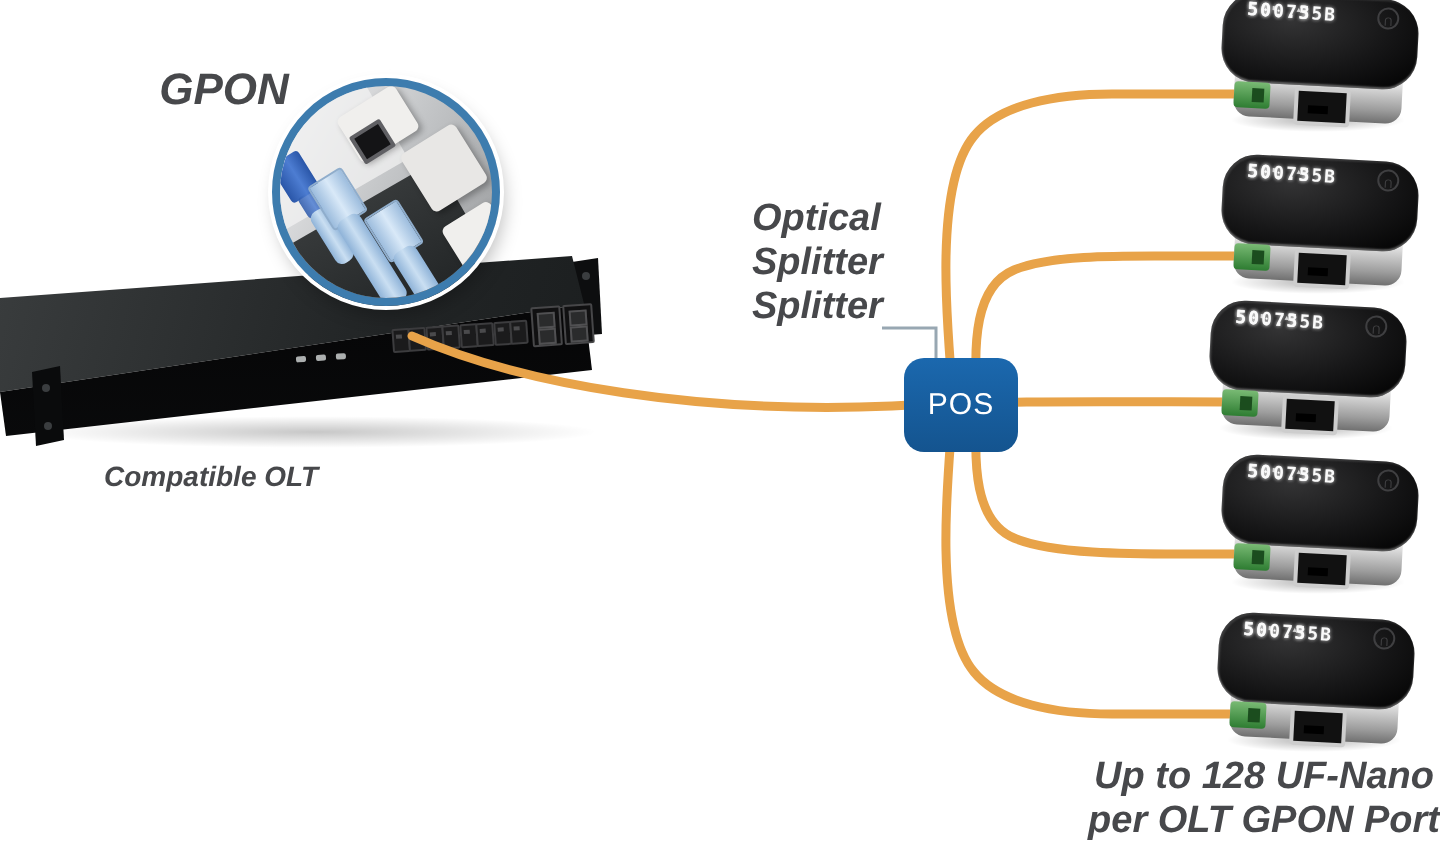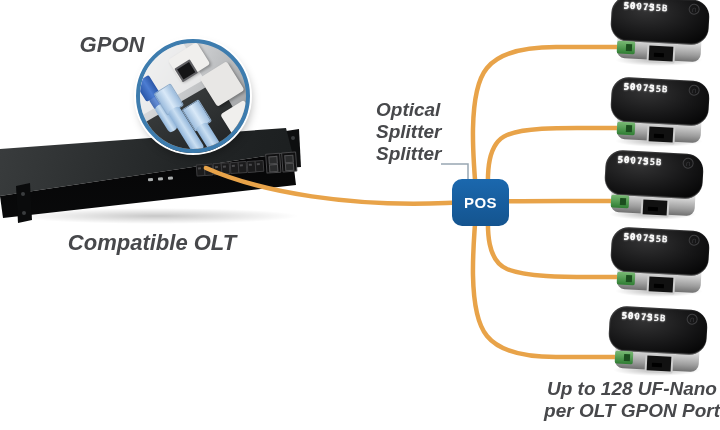--- a/index.html
+++ b/index.html
@@ -2,29 +2,29 @@
 <html><head>
 <meta charset="utf-8">
 <style>
   html,body{margin:0;padding:0;background:#fff;}
   .stage{position:relative;width:720px;height:430px;background:#fff;overflow:hidden;
          font-family:"Liberation Sans",sans-serif;}
   .caption{position:absolute;font-style:italic;font-weight:600;color:#47484B;z-index:8;}
   
   .gpon-label{left:60px;top:33px;width:104px;text-align:center;font-size:22px;line-height:24px;}
   .splitter-label{left:376px;top:99px;width:120px;text-align:left;font-size:19px;line-height:22px;}
-  .olt-label{left:52px;top:230px;width:200px;text-align:center;font-size:22px;}
+  .olt-label{left:52px;top:230px;width:200px;text-align:left;font-size:14px;}
   .nano-label{left:540px;top:378px;width:184px;text-align:center;font-size:19px;line-height:22px;}
   
   .cables{position:absolute;left:0;top:0;z-index:5;}
   
   .pos-box{position:absolute;left:452px;top:179px;width:57px;height:47px;border-radius:10px;
            background:linear-gradient(180deg,#1b68ae,#14548f);z-index:7;
            display:flex;align-items:center;justify-content:center;}
-  .pos-box span{color:#fff;font-size:15px;font-weight:bold;letter-spacing:.5px;}
+  .pos-box span{color:#fff;font-size:15px;font-weight:normal;letter-spacing:.5px;}
   
   .olt{position:absolute;left:0;top:108px;width:312px;height:130px;z-index:2;}
   .olt .face{position:absolute;left:0;top:0;width:100%;height:100%;}
   .olt-shadow{position:absolute;left:15px;top:100px;width:285px;height:16px;
               background:radial-gradient(ellipse at center,rgba(0,0,0,.22),rgba(0,0,0,0) 70%);}
   .olt-ear-r{clip-path:polygon(286px 23px,299px 21px,301px 59px,288px 60px);background:#0d0e0f;}
   .olt-ear-l{clip-path:polygon(16px 78px,30px 75px,32px 112px,18px 115px);background:#0a0b0c;}
   .olt-top{clip-path:polygon(0 41px,286px 20px,292px 44px,0 88px);
            background:linear-gradient(105deg,#3a3d3e,#232627 55%,#1a1d1e);}
   .olt-front{clip-path:polygon(0 88px,292px 44px,296px 77px,3px 110px);

